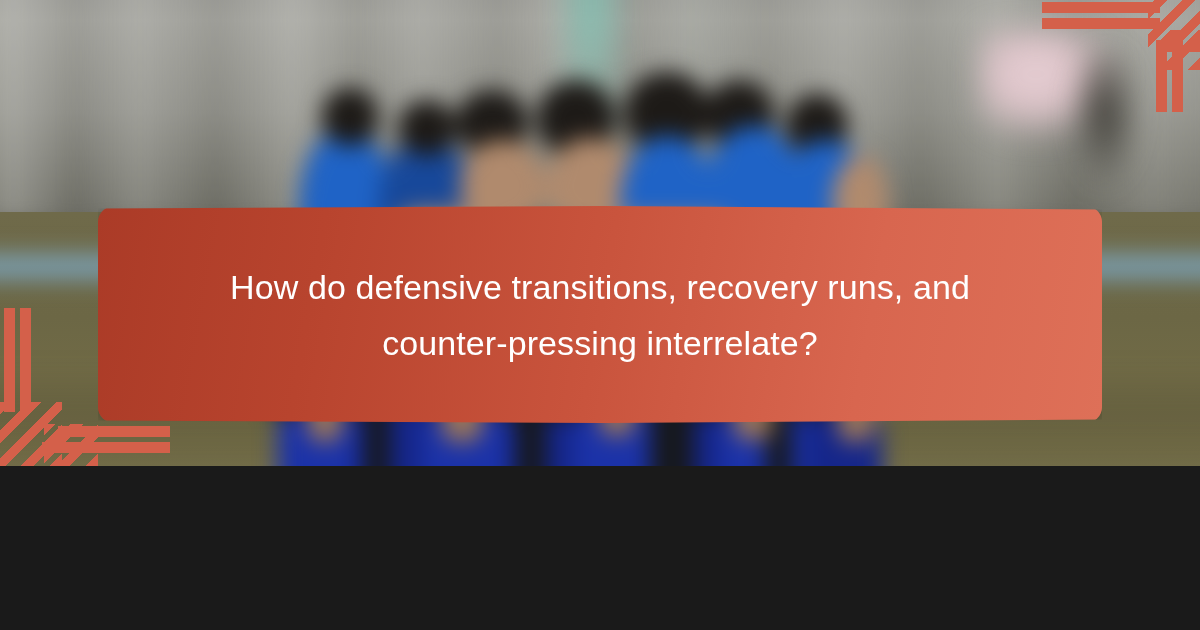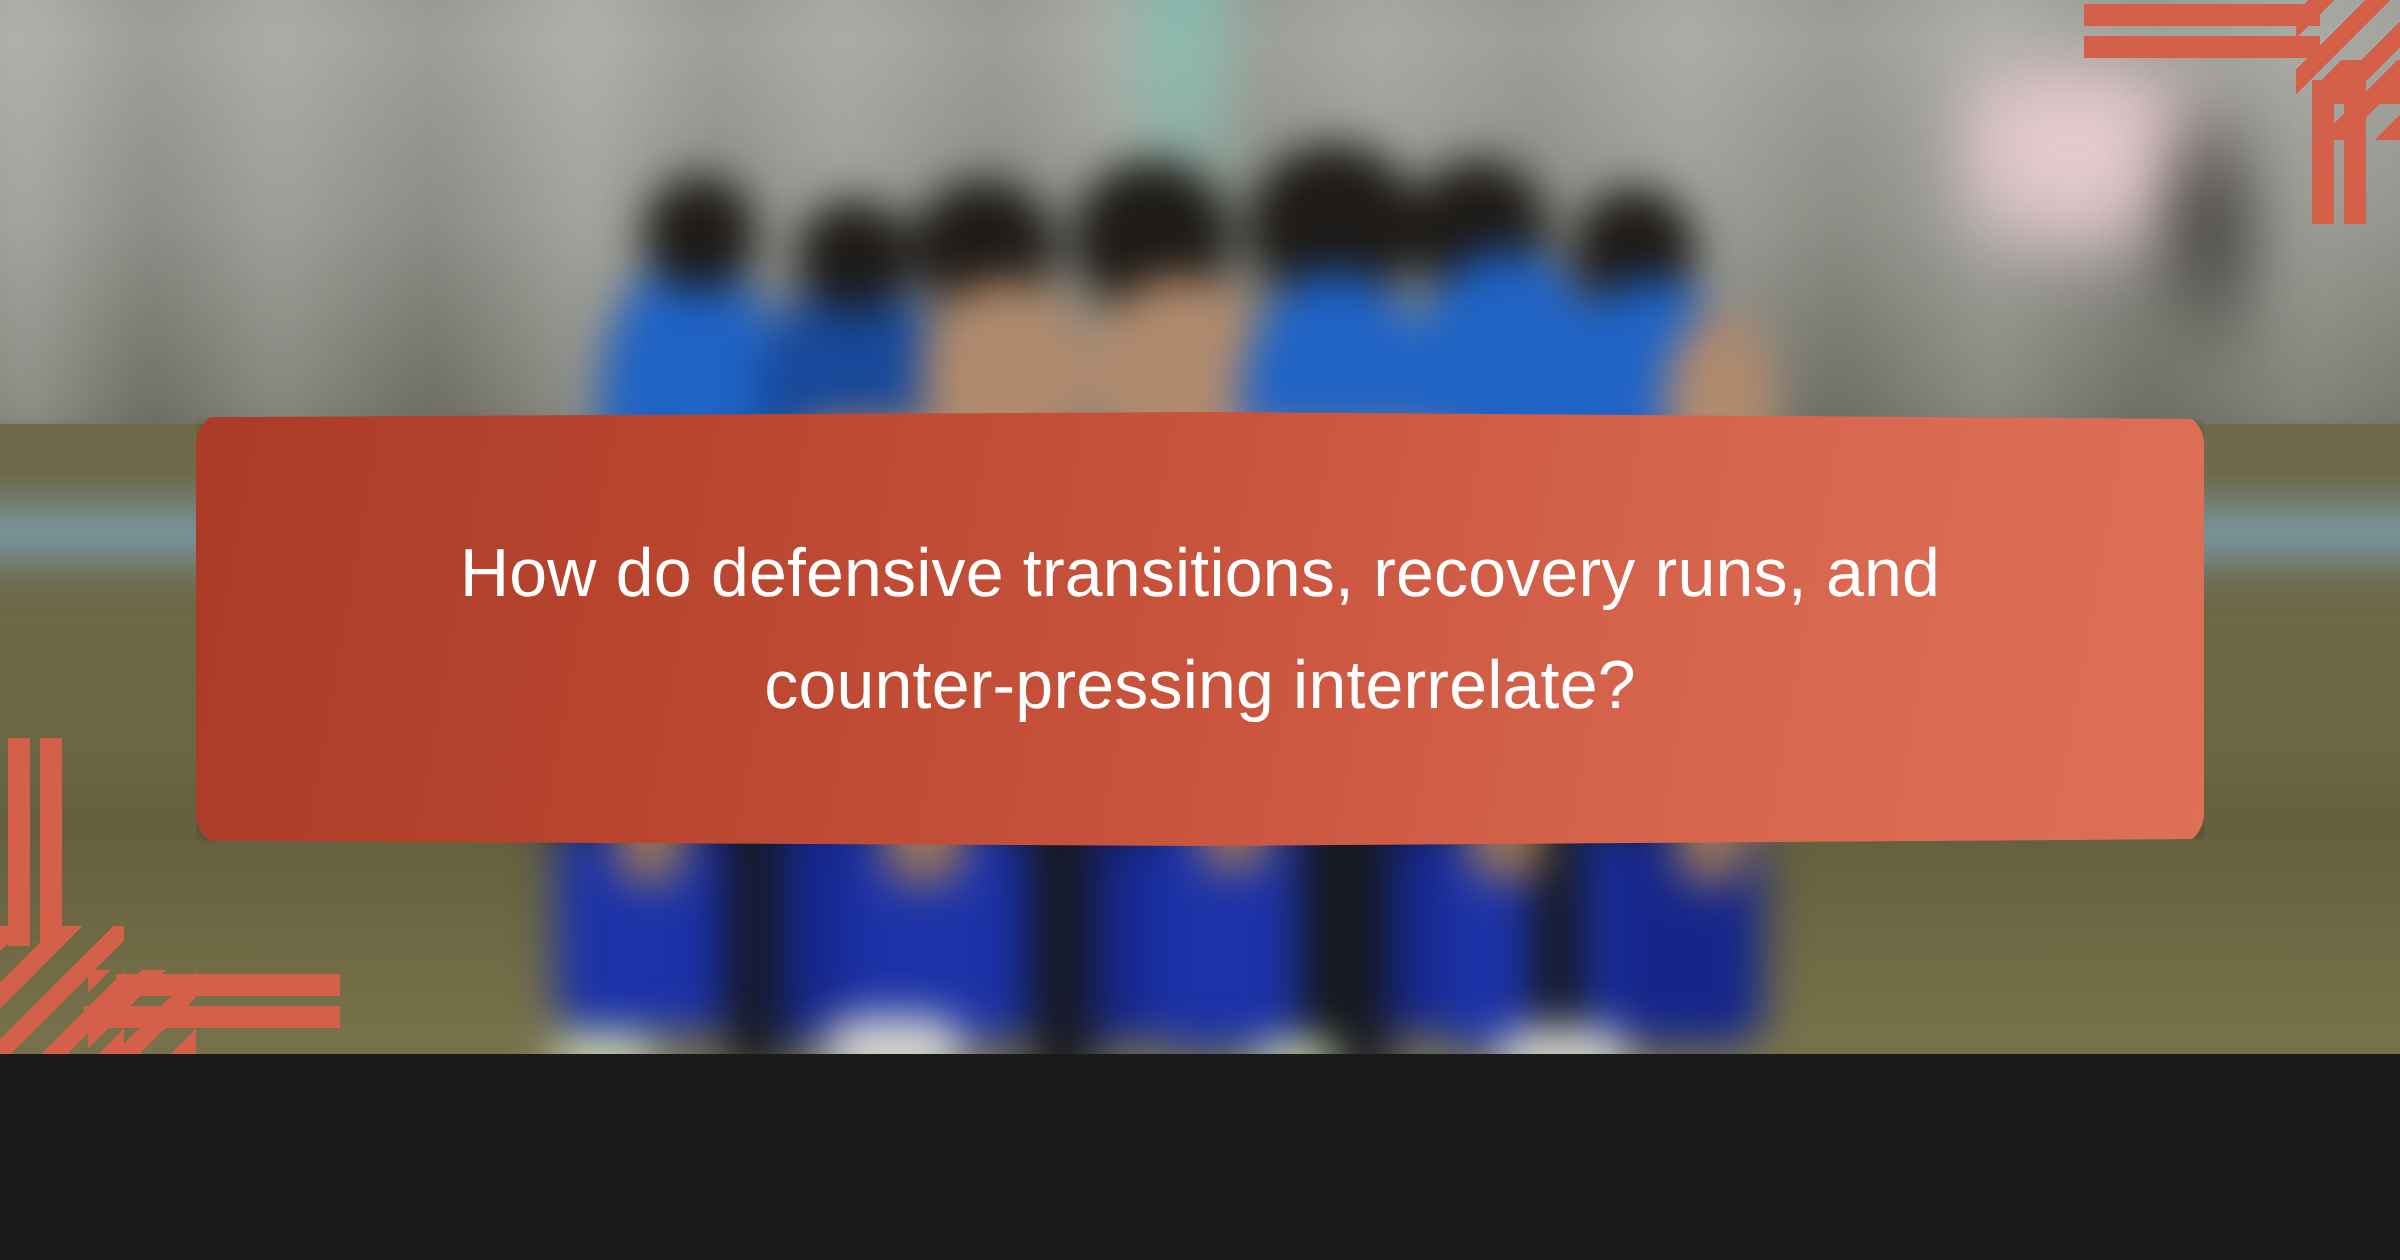--- a/index.html
+++ b/index.html
@@ -7,21 +7,21 @@
     padding: 0;
     background: #1a1a1a;
   }
   body {
     font-family: "Liberation Sans", sans-serif;
   }
 
   #canvas {
     position: relative;
     width: 1200px;
-    height: 527px;
+    height: 466px;
     overflow: hidden;
     background: #0f766e;
   }
 
   
   .bg-photo {
     position: absolute;
     inset: -40px;
     overflow: hidden;
   }

